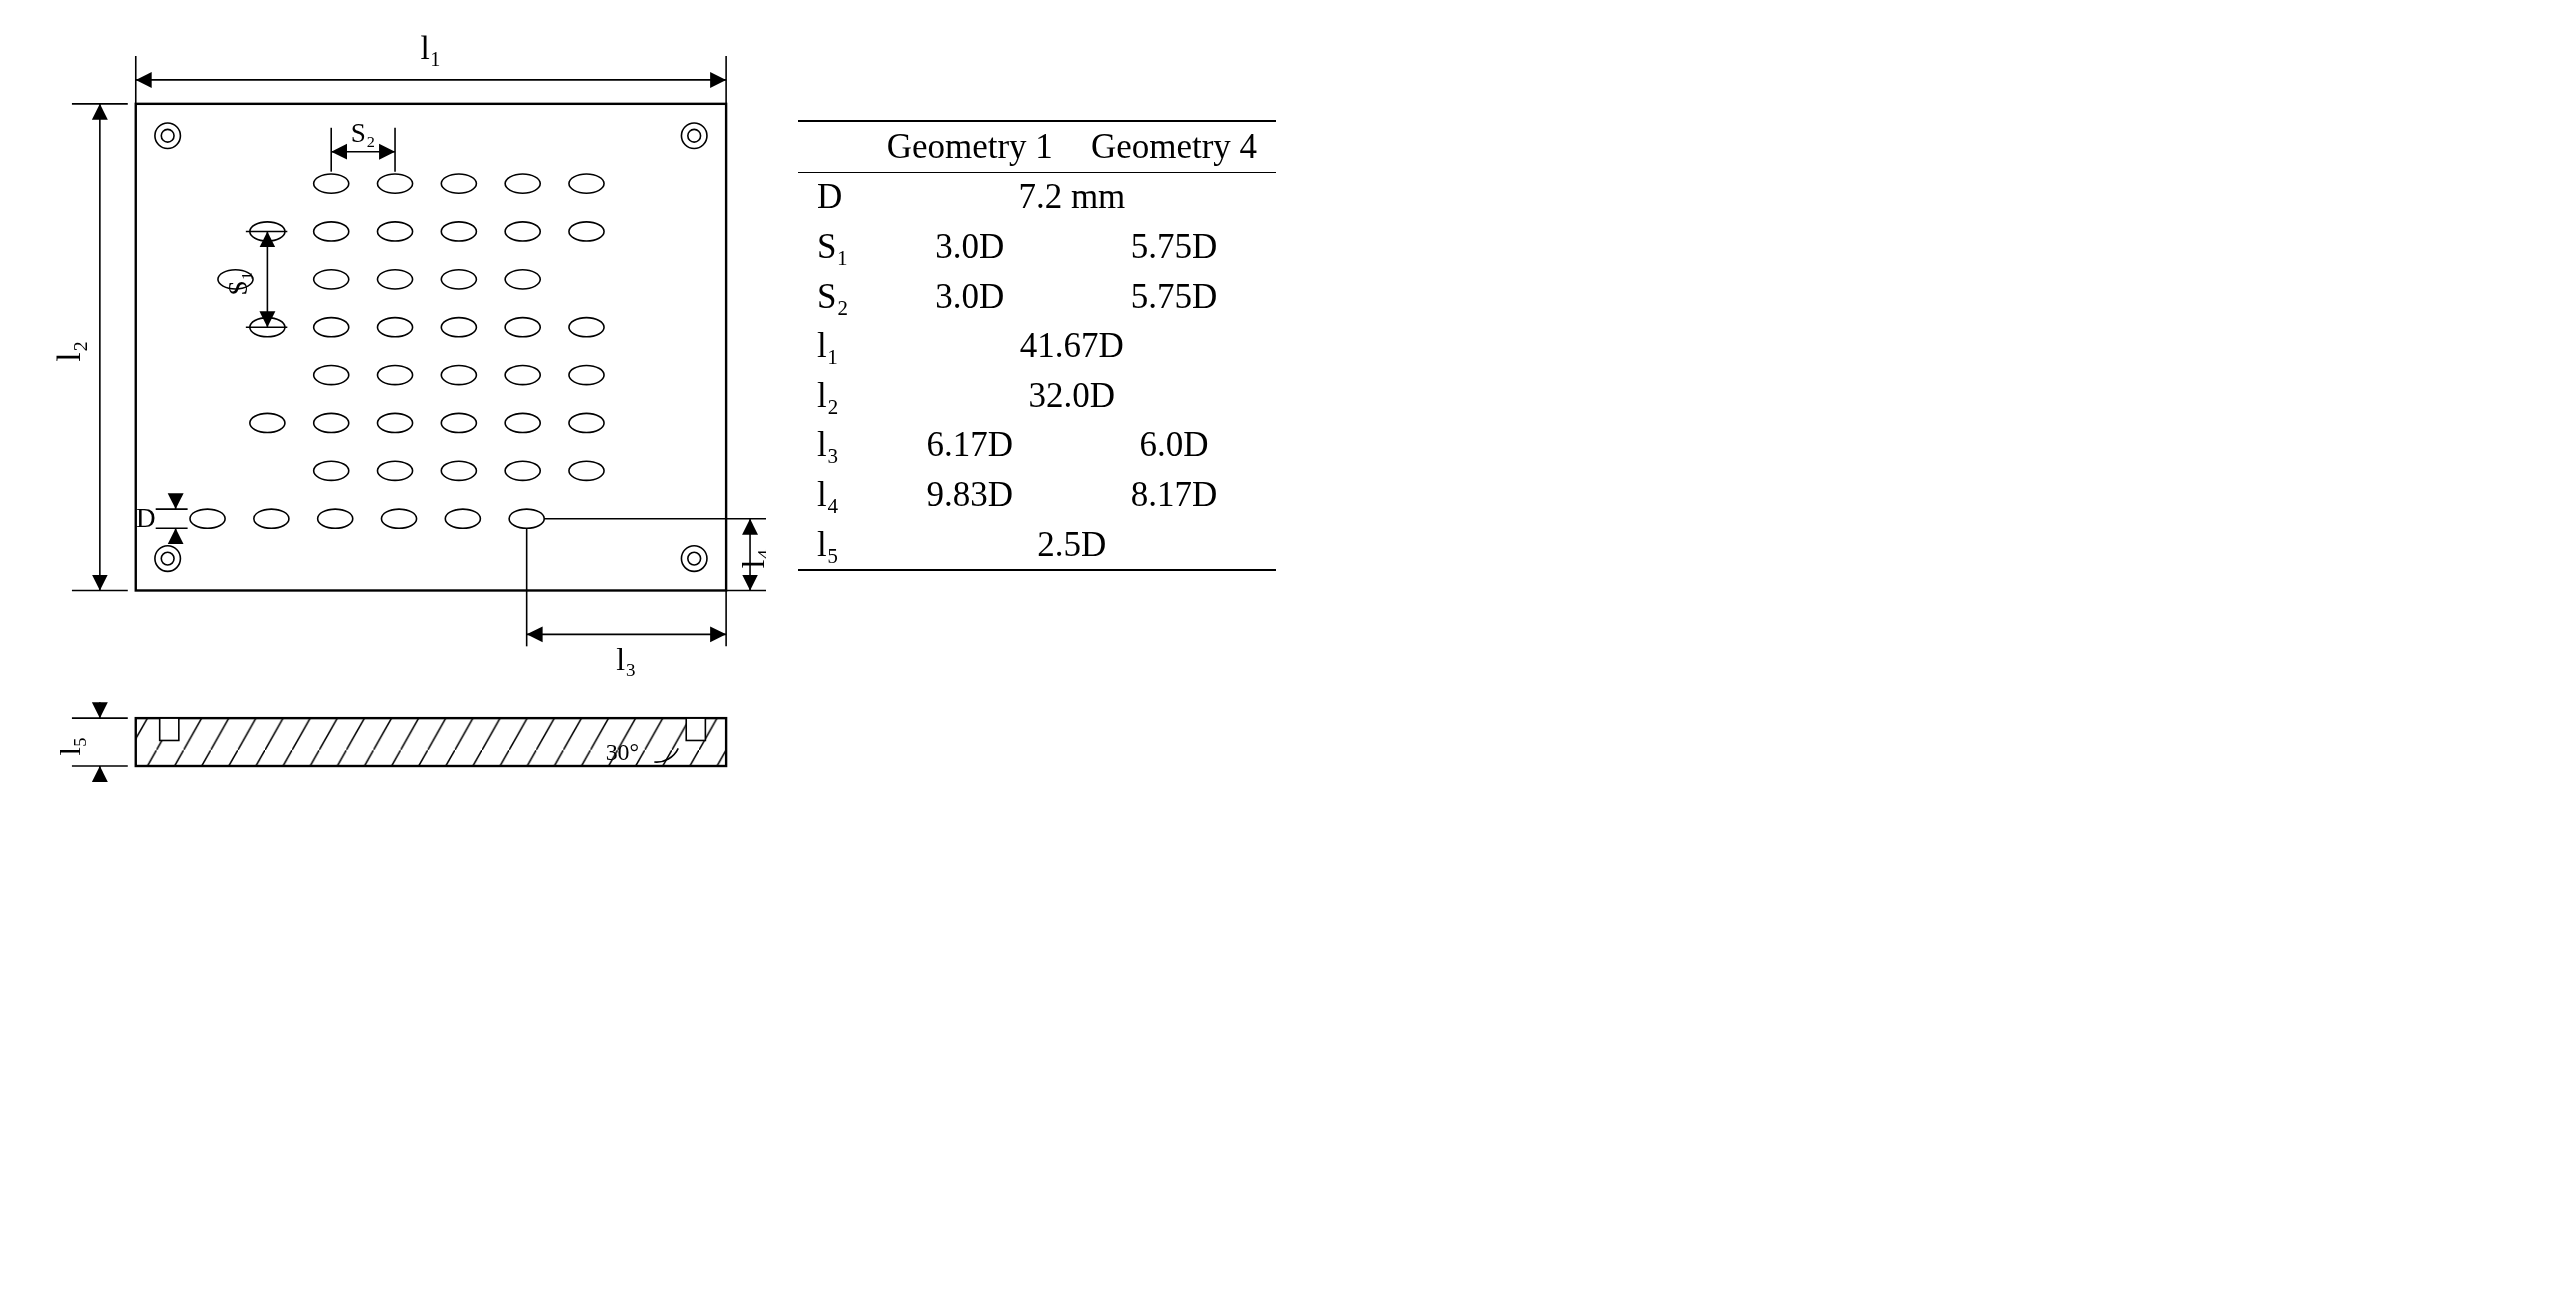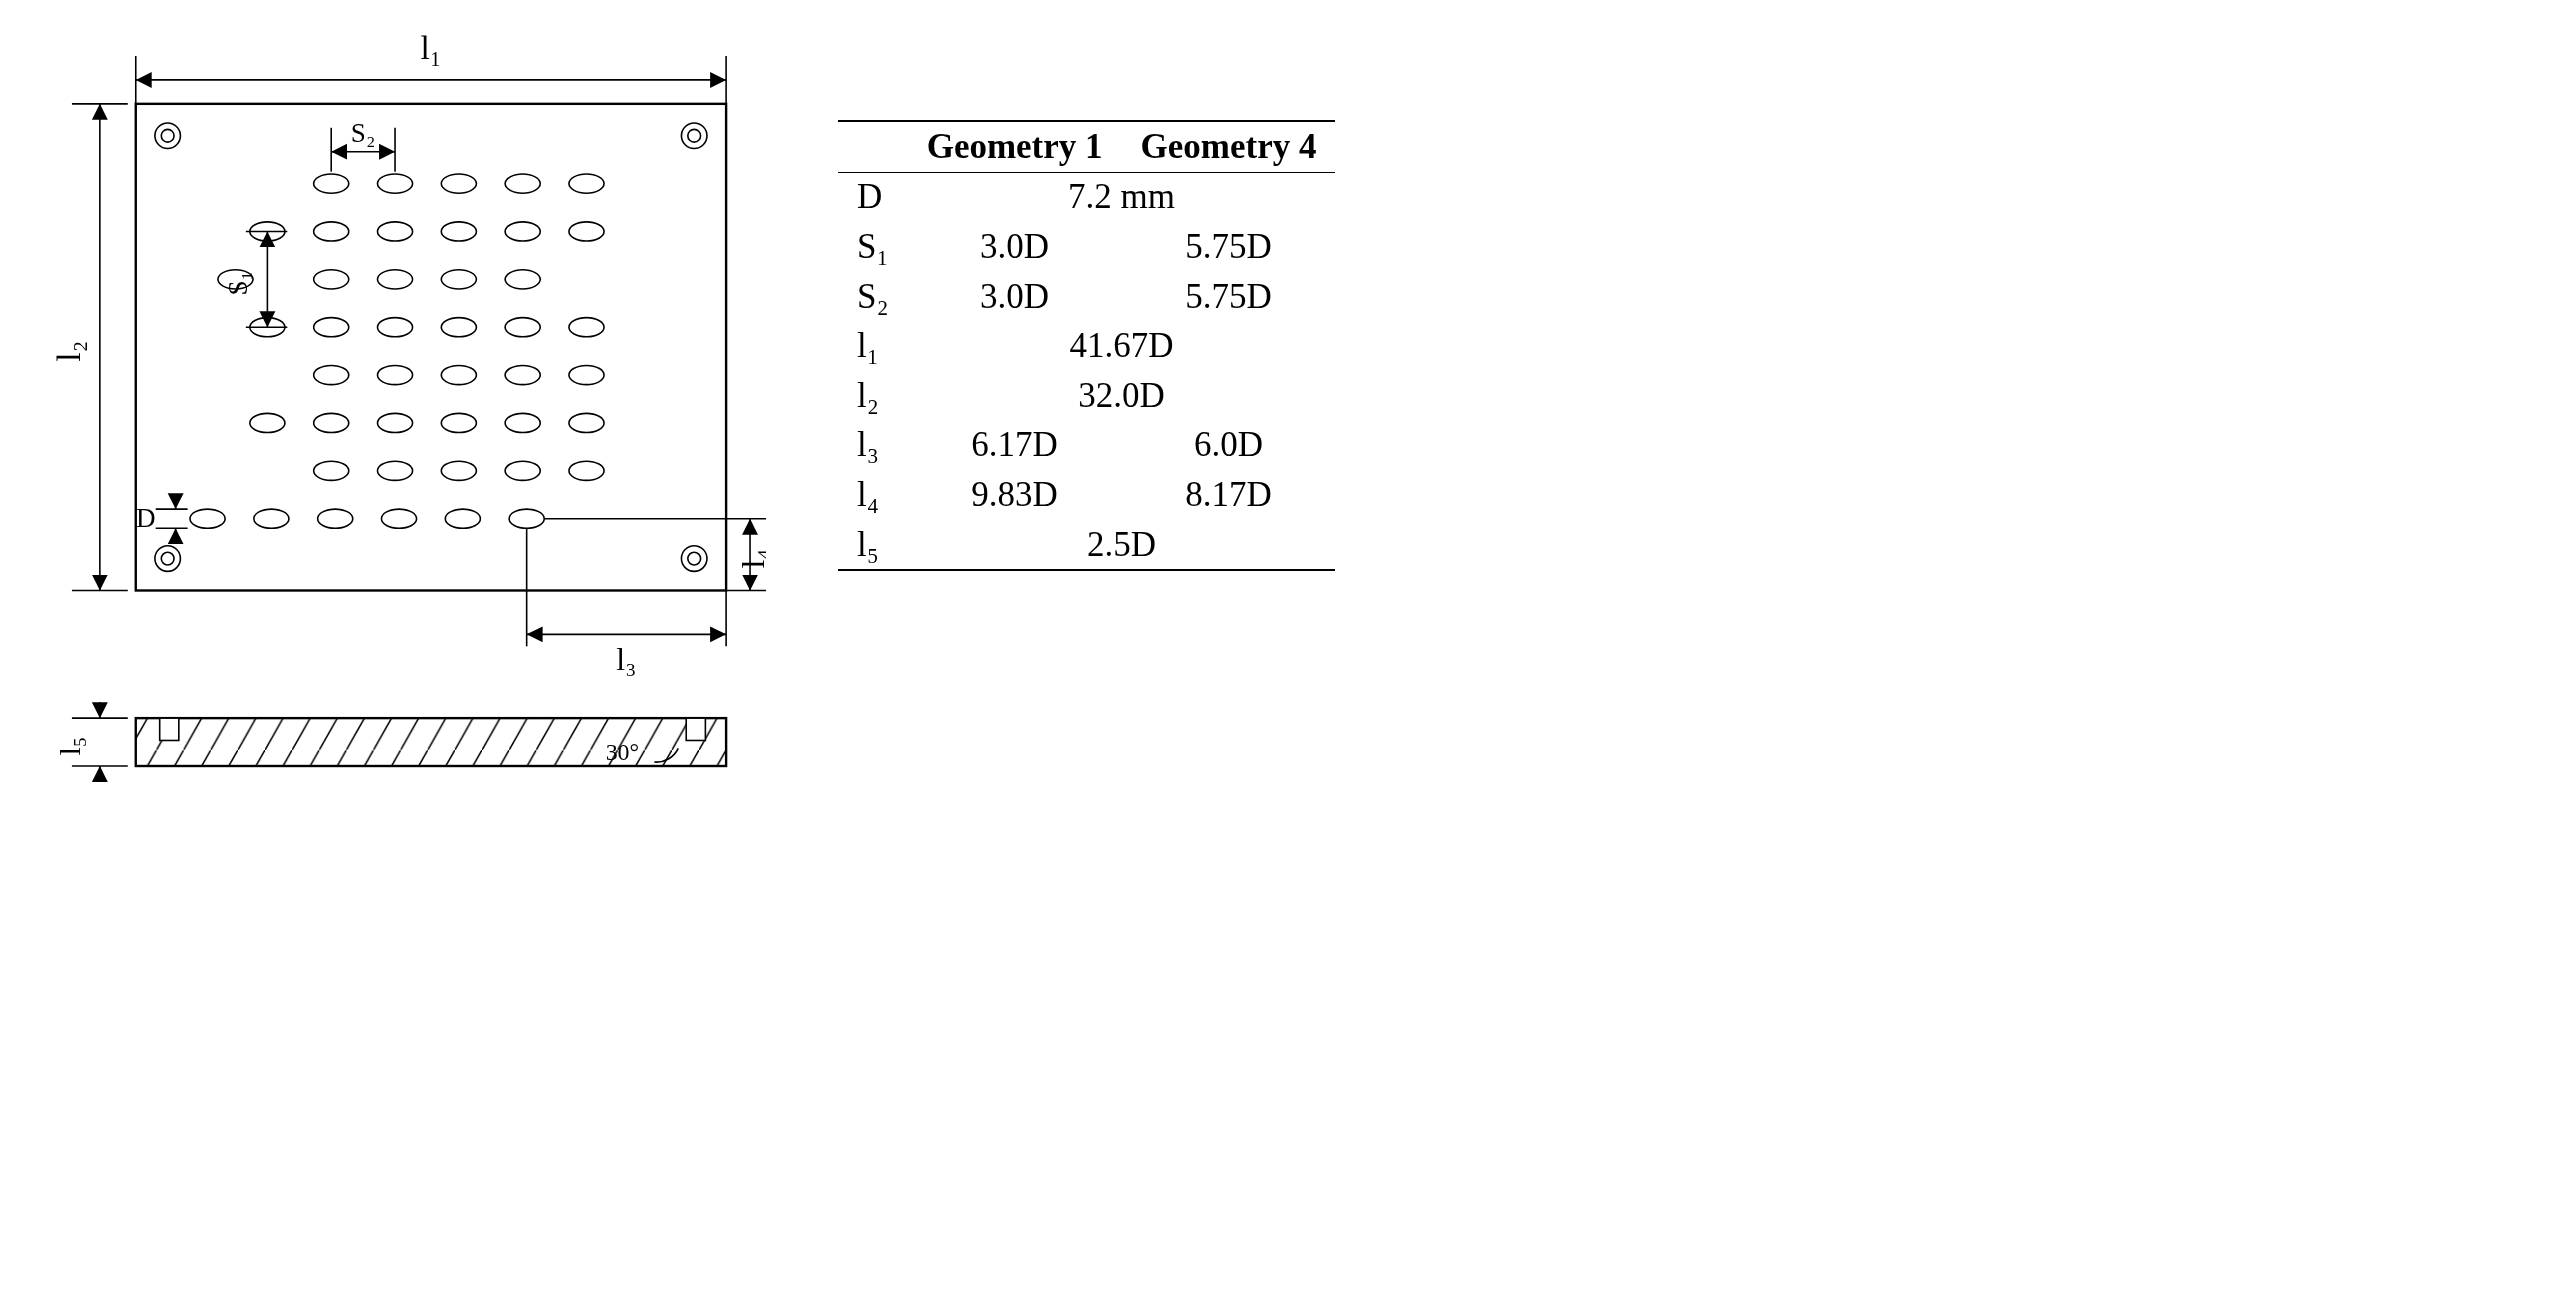--- a/index.html
+++ b/index.html
@@ -1,22 +1,22 @@
 <!DOCTYPE html>
 <html style="font-size:12.8px"><head>
 <meta charset="utf-8">
 <style>
   html,body{margin:0;padding:0;background:#fff;font-family:"Palatino Linotype","Book Antiqua",Palatino,serif;}
-  .page{display:flex;align-items:flex-start;gap:72px;padding:32px 48px;}
+  .page{display:flex;align-items:flex-start;gap:32px;padding:32px 48px;}
   .left-col{flex:0 0 auto;}
   .right-col{flex:0 0 auto;padding-top:88px;}
   svg text{font-family:"Palatino Linotype","Book Antiqua",Palatino,serif;}
   table.geom{border-collapse:collapse;font-size:35px;}
   table.geom th,table.geom td{padding:4.8px 19px;text-align:center;}
-  table.geom th{font-weight:bold;}
+  table.geom th{font-weight:normal;}
   table.geom .param{text-align:left;font-weight:normal;}
   table.geom tr.topline td,table.geom tr.topline th{border-top:2.4px solid #000;}
   table.geom tr.midline td,table.geom tr.midline th{border-top:1.6px solid #000;}
   table.geom tr.botline td,table.geom tr.botline th{border-bottom:2.4px solid #000;}
 </style>
 </head>
 <body>
 
 <div class="page">
   <div class="left-col">

